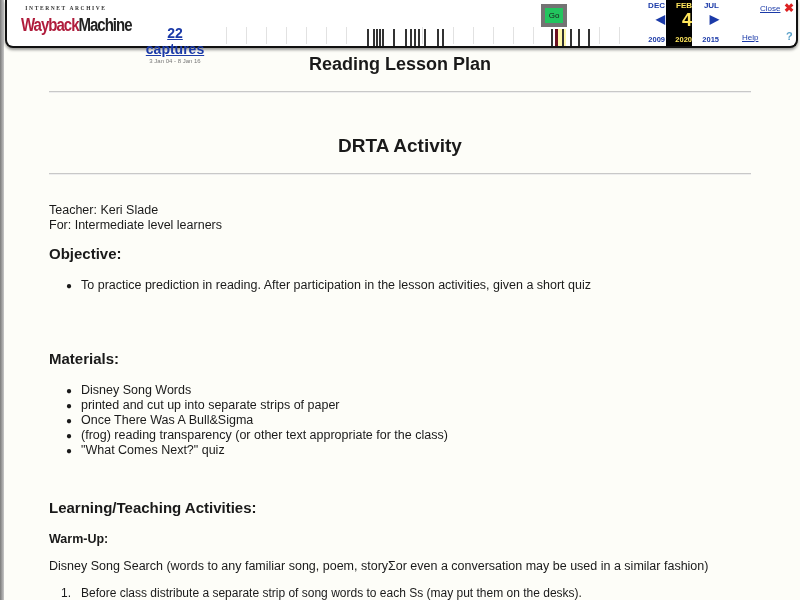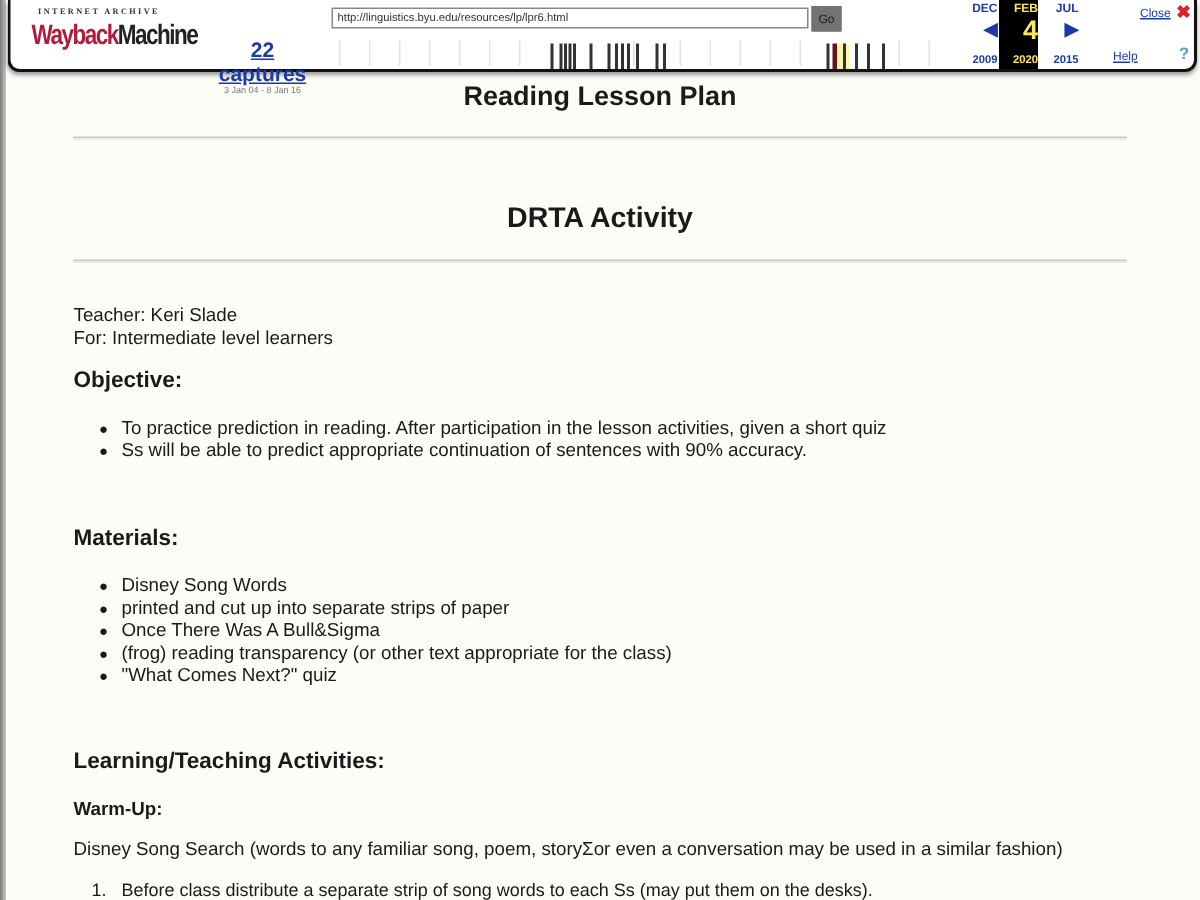--- a/index.html
+++ b/index.html
@@ -37,21 +37,21 @@
   .captures { position: absolute; left: 133px; top: 25px; width: 70px; text-align: center; }
   .captures .c1 { font-size: 14px; color: #1b3aa8; text-decoration: underline; font-weight: bold; }
   .captures .c2 { font-size: 6px; color: #777; margin-top: 1px; }
   .url-input {
     position: absolute; left: 214px; top: 5px; width: 310px; height: 12px;
     border: 1px solid #888; background: #fff; font-size: 7.5px; color: #333;
     padding: 0 3px; line-height: 12px; box-sizing: content-box; font-family: "Liberation Sans", sans-serif;
   }
   .go-btn {
     position: absolute; left: 534px; top: 4px; width: 18px; height: 15px;
-    background: #737373; border: 1px solid #737373; font-size: 8px; text-align: center; line-height: 15px;
+    background: #22c55e; border: 4px solid #737373; font-size: 8px; text-align: center; line-height: 15px;
   }
   .spark { position: absolute; left: 214px; top: 24px; width: 410px; height: 22px; }
   .spark .grid { position: absolute; top: 3px; width: 1px; height: 17px; background: #e2e2e2; }
   .spark .bar { position: absolute; bottom: 0; width: 2px; height: 17px; background: #333; }
   .spark .hl { position: absolute; bottom: 0; width: 8px; height: 17px; background: #fff7a8; }
   .dates { position: absolute; left: 632px; top: 0; width: 84px; height: 46px; }
   .dates .col { position: absolute; top: 0; width: 26px; height: 46px; text-align: right; font-weight: bold; }
   .dates .mon { font-size: 8px; margin-top: 1px; color: #1b3aa8; }
   .dates .yr { font-size: 7.5px; position: absolute; bottom: 2px; width: 100%; color: #1b3aa8; }
   .dates .arrow { font-size: 12px; color: #1b3aa8; margin-top: 2px; }
@@ -85,21 +85,20 @@
 
 <div class="wb">
   <div class="wb-logo">
     <div class="ia">INTERNET ARCHIVE</div>
     <div class="wm"><span class="a">Wayback</span><span class="b">Machine</span></div>
   </div>
   <div class="captures">
     <div class="c1">22 captures</div>
     <div class="c2">3 Jan 04 - 8 Jan 16</div>
   </div>
-  <input class="url-input" value="http://linguistics.byu.edu/resources/lp/lpr6.html" style="">
   <div class="go-btn">Go</div>
 
   <div class="spark">
     <div class="grid" style="left:5px"></div>
     <div class="grid" style="left:25px"></div>
     <div class="grid" style="left:45px"></div>
     <div class="grid" style="left:65px"></div>
     <div class="grid" style="left:85px"></div>
     <div class="grid" style="left:105px"></div>
     <div class="grid" style="left:125px"></div>
@@ -161,21 +160,20 @@
 <div class="hr" style="top:91px"></div>
 <div class="doc-title t2">DRTA Activity</div>
 <div class="hr" style="top:173px"></div>
 
 <div class="line" style="top:203px">Teacher: Keri Slade</div>
 <div class="line" style="top:218px">For: Intermediate level learners</div>
 
 <div class="h3" style="top:245px">Objective:</div>
 <ul class="ul" style="top:278px">
   <li><span class="bullet">●</span><span>To practice prediction in reading. After participation in the lesson activities, given a short quiz</span></li>
-  <li><span class="bullet">●</span><span>Ss will be able to predict appropriate continuation of sentences with 90% accuracy.</span></li>
 </ul>
 
 <div class="h3" style="top:350px">Materials:</div>
 <ul class="ul" style="top:383px">
   <li><span class="bullet">●</span><span>Disney Song Words</span></li>
   <li><span class="bullet">●</span><span>printed and cut up into separate strips of paper</span></li>
   <li><span class="bullet">●</span><span>Once There Was A Bull&amp;Sigma</span></li>
   <li><span class="bullet">●</span><span>(frog) reading transparency (or other text appropriate for the class)</span></li>
   <li><span class="bullet">●</span><span>"What Comes Next?" quiz</span></li>
 </ul>

